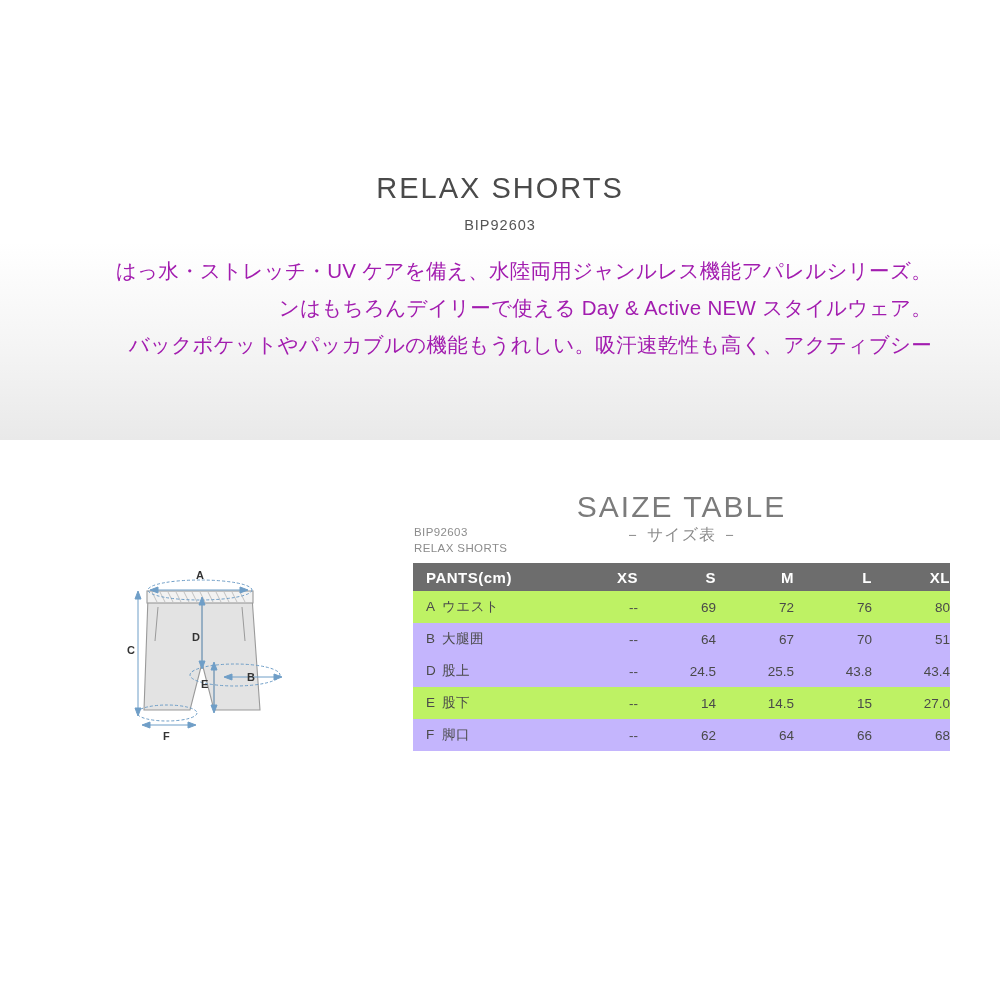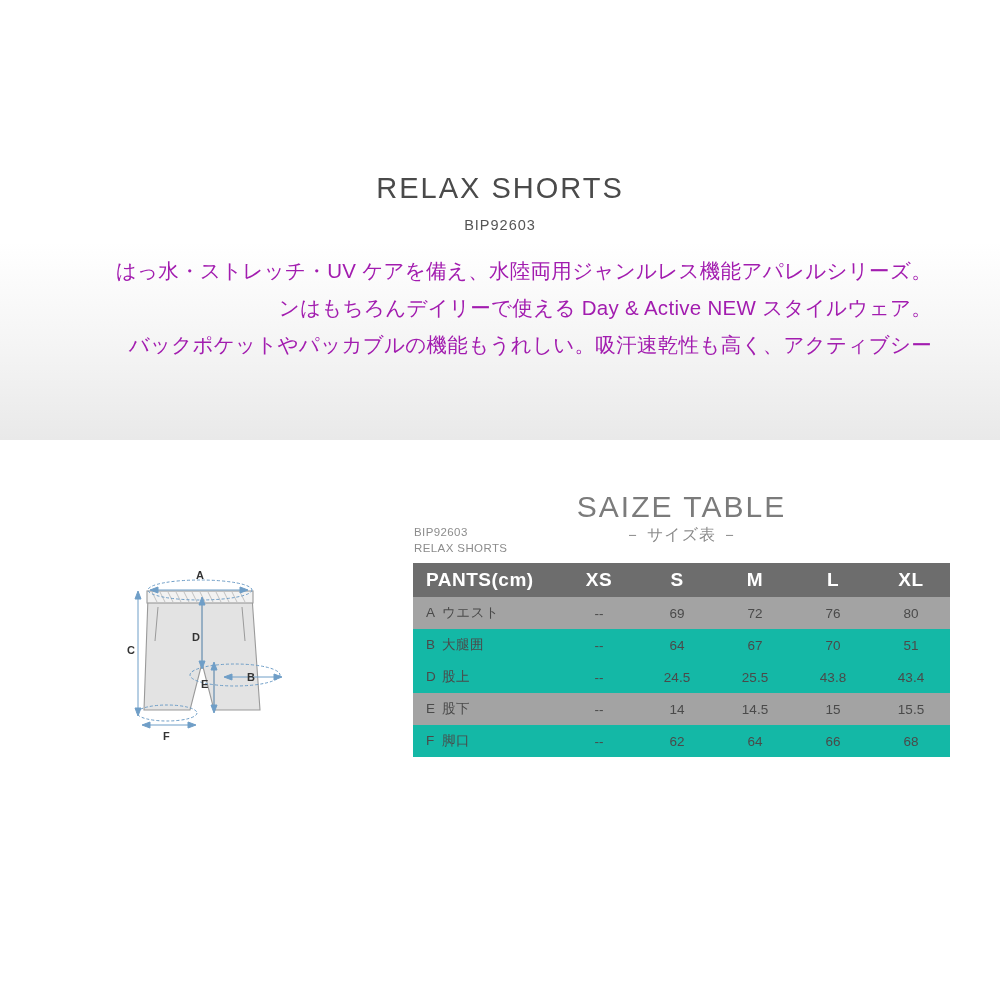--- a/index.html
+++ b/index.html
@@ -100,38 +100,38 @@
     top: 563px;
     left: 413px;
     width: 537px;
     border-collapse: collapse;
     font-size: 13.5px;
   }
   table.size-table th,
   table.size-table td {
     height: 32px;
     padding: 0;
-    text-align: center;
+    text-align: right;
     font-weight: normal;
     color: #4a4a4a;
   }
   table.size-table thead th {
     background: #6d6d6d;
     color: #ffffff;
-    font-size: 19px;
+    font-size: 15px;
     font-weight: bold;
     letter-spacing: 0.5px;
-    height: 34px;
+    height: 28px;
   }
   table.size-table thead th.label-col {
     text-align: left;
     padding-left: 13px;
   }
-  table.size-table tbody tr.odd td { background: #a3a3a3; }
-  table.size-table tbody tr.even td { background: #14b8a6; }
+  table.size-table tbody tr.odd td { background: #bef264; }
+  table.size-table tbody tr.even td { background: #c4b5fd; }
   table.size-table td.label-col {
     text-align: left;
     padding-left: 13px;
     letter-spacing: 0.5px;
   }
   table.size-table td.label-col .letter {
     display: inline-block;
     width: 16px;
     font-weight: normal;
   }
@@ -221,21 +221,21 @@
       <td>43.4</td>
     </tr>
     <tr class="odd">
       <td class="label-col">
         <span class="letter">E</span><span>股下</span>
       </td>
       <td>--</td>
       <td>14</td>
       <td>14.5</td>
       <td>15</td>
-      <td>15.5</td>
+      <td>27.0</td>
     </tr>
     <tr class="even">
       <td class="label-col">
         <span class="letter">F</span><span>脚口</span>
       </td>
       <td>--</td>
       <td>62</td>
       <td>64</td>
       <td>66</td>
       <td>68</td>

